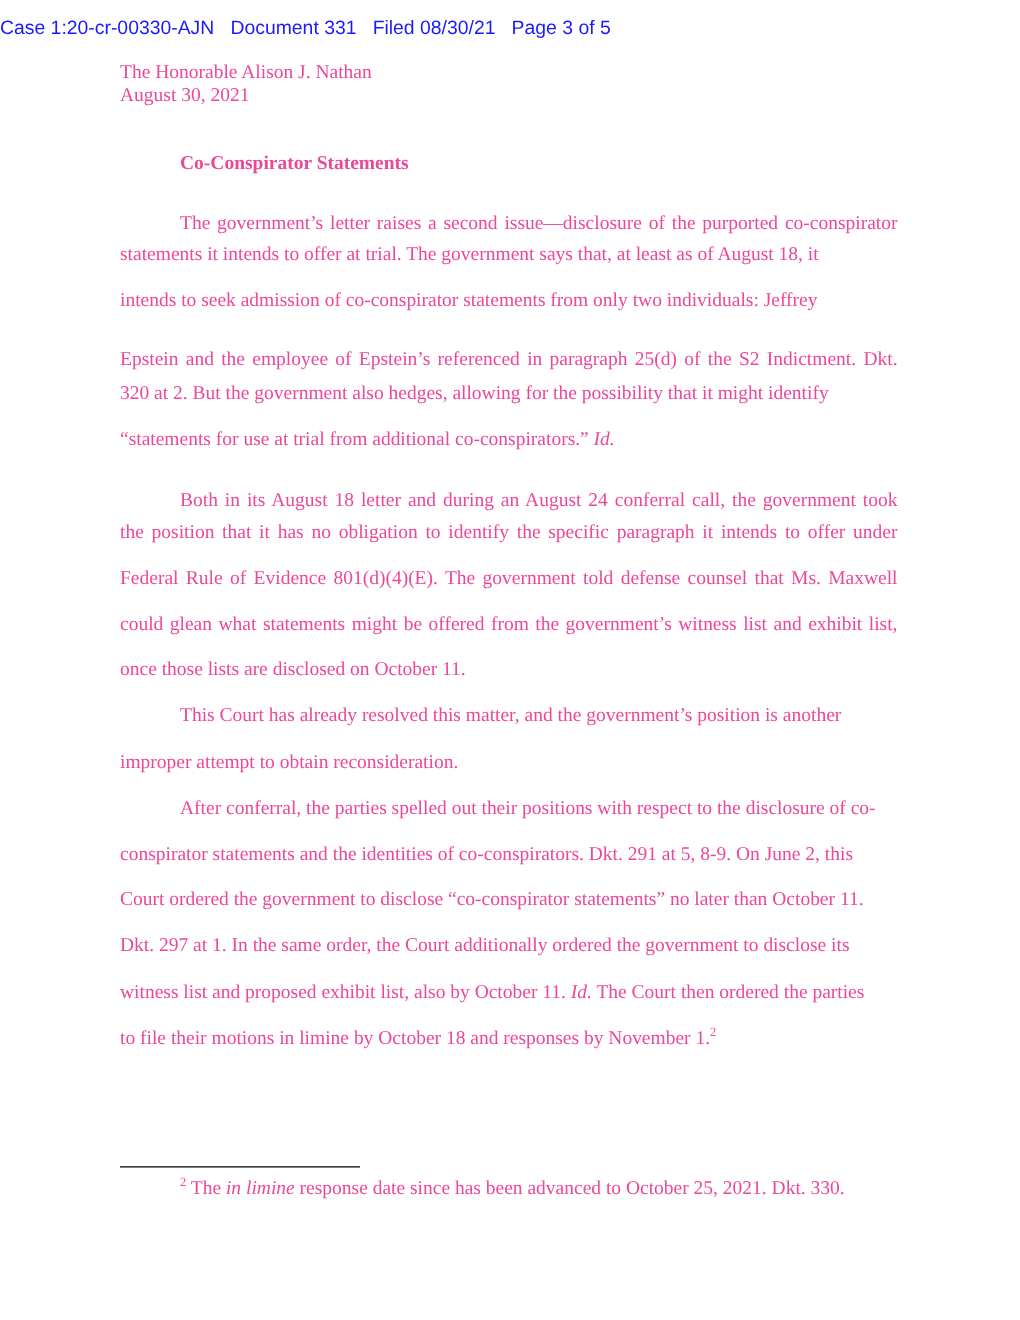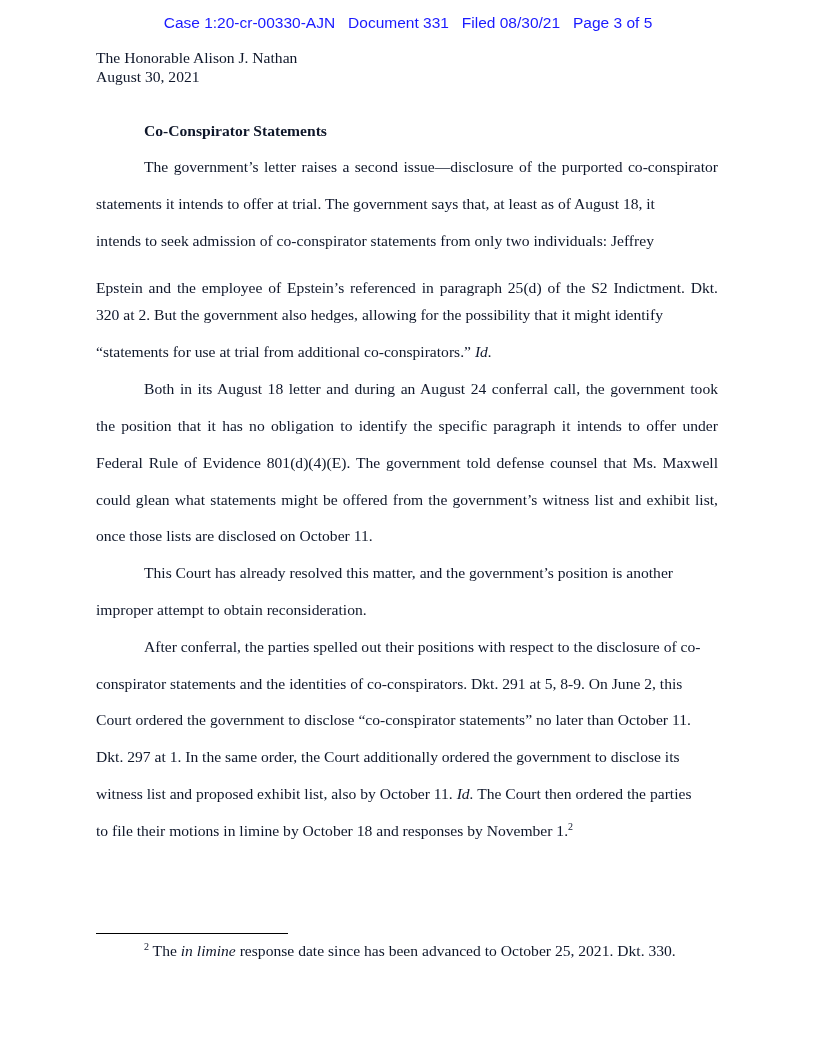--- a/index.html
+++ b/index.html
@@ -1,29 +1,29 @@
 <!DOCTYPE html>
 <html><head>
   <meta charset="utf-8">
   <style>
     html, body { margin: 0; padding: 0; background: #ffffff; }
     body { width: 816px; height: 1056px; position: relative; overflow: hidden; }
     .stamp {
-      position: absolute; top: 14px; left: 0; width: 816px; text-align: center;
+      position: absolute; top: 14px; left: 0; width: 816px; 
       font-family: "Liberation Sans", sans-serif; font-size: 15.5px; color: #1a1aff;
       white-space: pre;
     }
-    .serif { font-family: "Liberation Serif", serif; color: #0f172a; font-size: 15.6px; }
+    .serif { font-family: "Liberation Serif", serif; color: #ec4899; font-size: 15.6px; }
     .hdr { position: absolute; left: 96px; top: 48px; line-height: 19px; }
     .hdr div { white-space: nowrap; }
     .heading { position: absolute; left: 144px; top: 122px; font-weight: bold; white-space: nowrap; }
     .line { position: absolute; left: 96px; white-space: nowrap; }
     .indent { left: 144px; }
     .just { width: 622px; text-align: justify; text-align-last: justify; }
-    .just.indent { width: 574px; }
+    .just.indent { width: 574px; margin-top: 12px; }
     i { font-style: italic; }
     sup { font-size: 10px; vertical-align: 6px; line-height: 0; }
     .fn-rule { position: absolute; left: 96px; top: 933px; width: 192px; height: 1px; background: #000; }
     .fn { position: absolute; left: 144px; top: 942px; white-space: nowrap; font-size: 15.6px; }
   </style>
 </head>
 <body>
 
 <div class="stamp"><span>Case 1:20-cr-00330-AJN</span>   <span>Document 331</span>   <span>Filed 08/30/21</span>   <span>Page 3 of 5</span></div>
 

